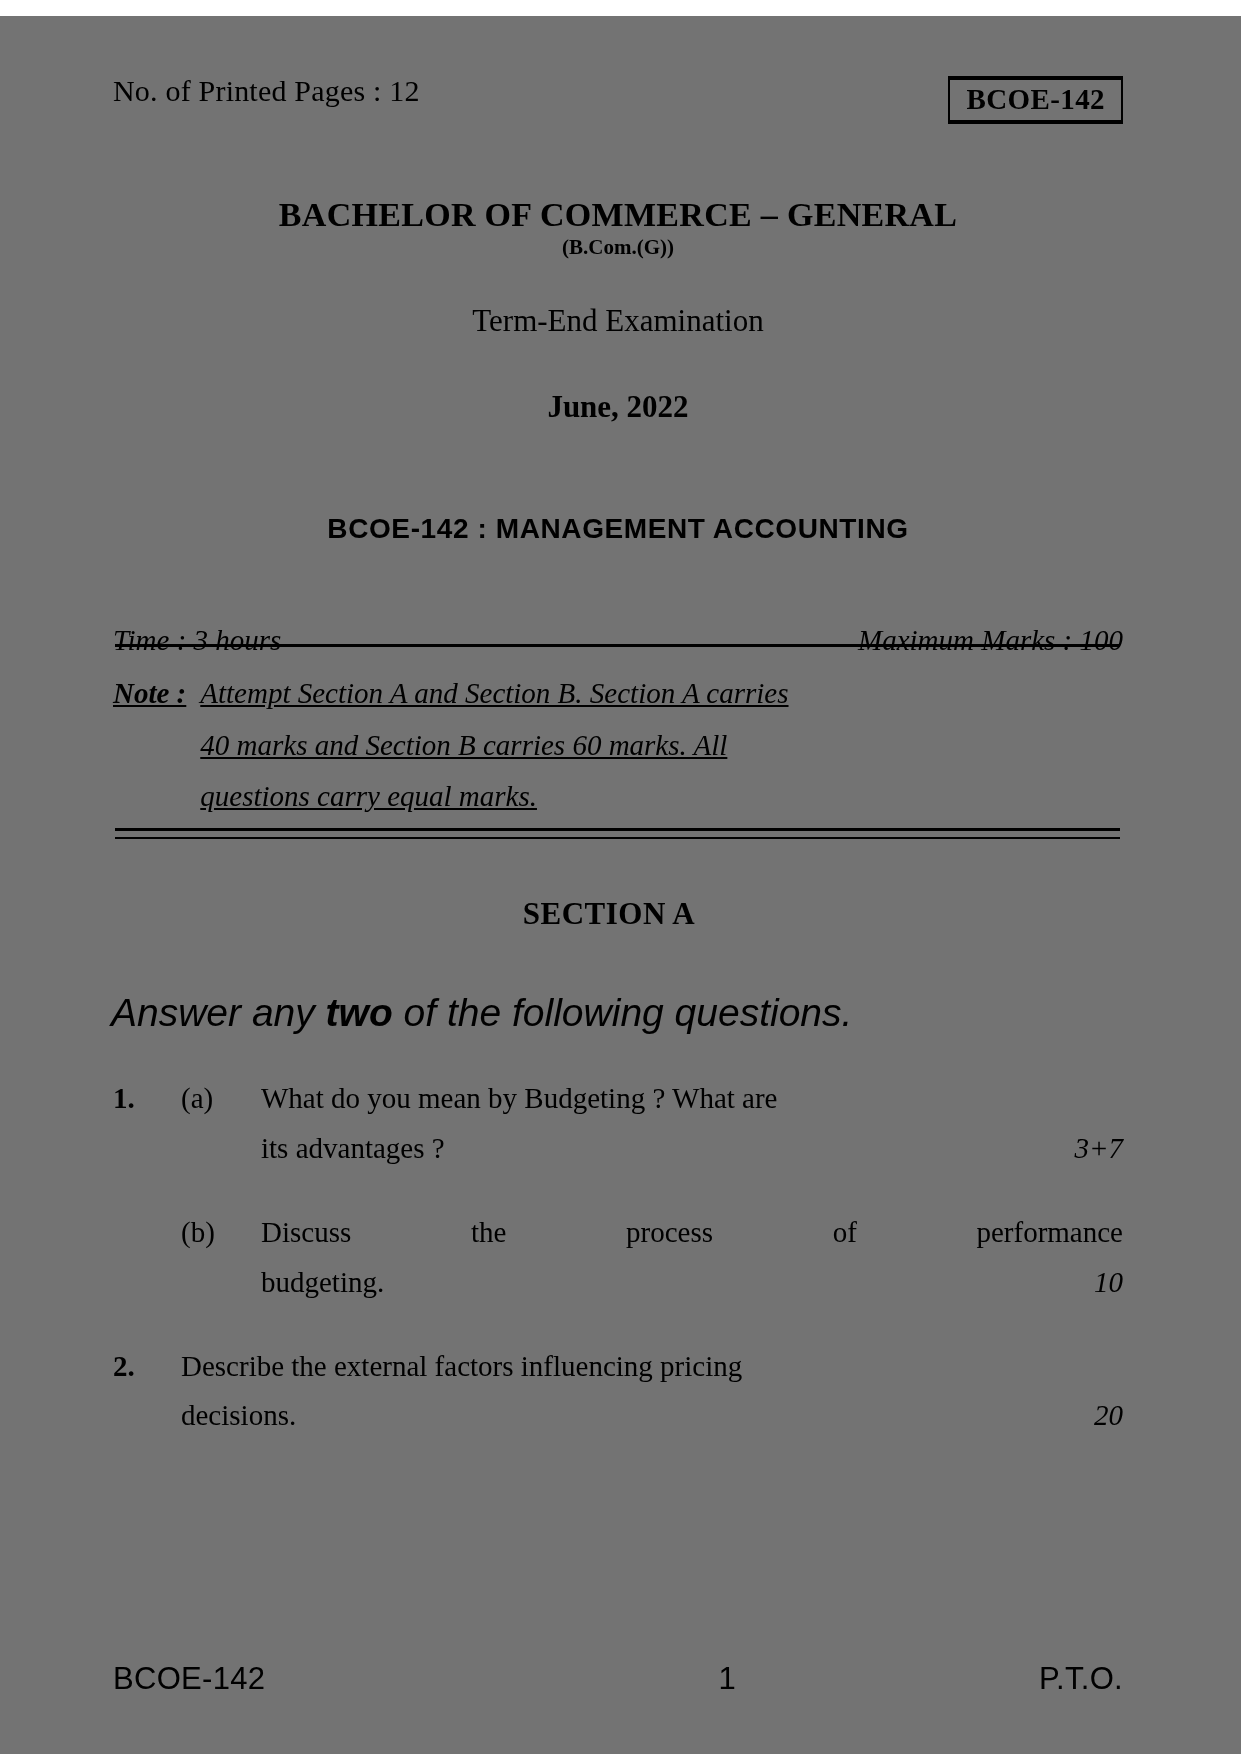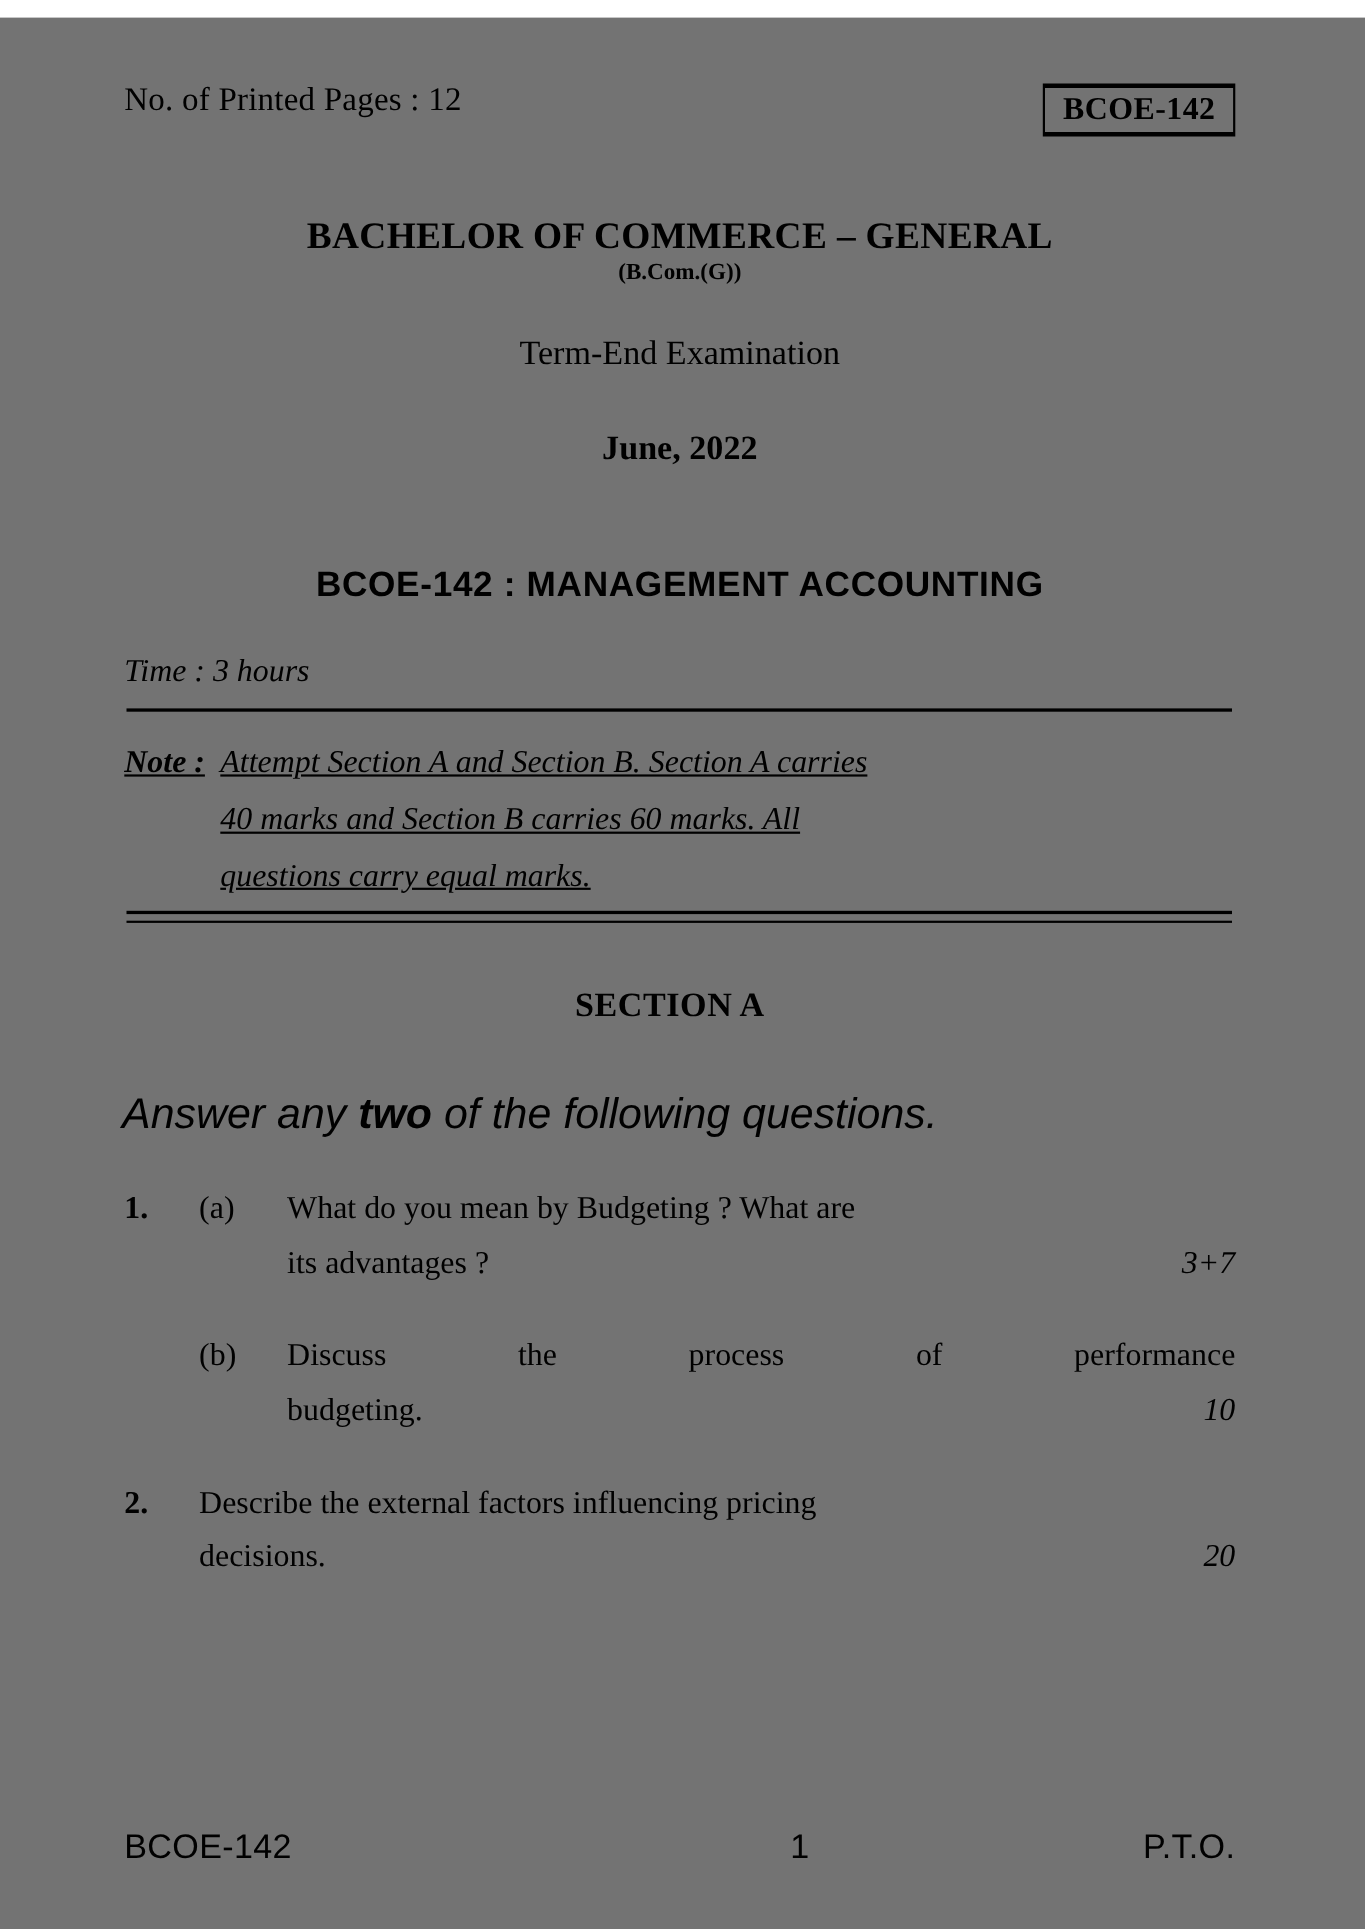--- a/index.html
+++ b/index.html
@@ -77,30 +77,30 @@
   }
   .t-date {
     font-family: "Liberation Serif", serif;
     font-weight: bold;
     font-size: 31px;
     margin-top: 50px;
   }
   .t-course {
     font-family: "Liberation Sans", sans-serif;
     font-weight: bold;
-    font-size: 32px;
+    font-size: 28px;
     letter-spacing: 0.6px;
     margin-top: 88px;
   }
 
   
   .timerow {
     position: absolute;
     left: 113px;
-    top: 578px;
+    top: 608px;
     width: 1010px;
     display: flex;
     justify-content: space-between;
     font-family: "Liberation Serif", serif;
     font-style: italic;
     font-size: 29px;
   }
   .rule-single {
     position: absolute;
     left: 115px;
@@ -246,20 +246,21 @@
   <div class="titles">
     <div class="t-main">BACHELOR OF COMMERCE – GENERAL</div>
     <div class="t-sub">(B.Com.(G))</div>
     <div class="t-term">Term-End Examination</div>
     <div class="t-date">June, 2022</div>
     <div class="t-course">BCOE-142 : MANAGEMENT ACCOUNTING</div>
   </div>
 
   <div class="timerow">
     <div>Time : 3 hours</div>
+    <div>Maximum Marks : 100</div>
   </div>
 
   <div class="rule-single"></div>
 
   <div class="note">
     <div class="note-grid">
       <div class="note-label">Note :</div>
       <div class="note-body">
         <p class="jline">Attempt Section A and Section B. Section A carries</p>
         <p class="jline">40 marks and Section B carries 60 marks. All</p>

